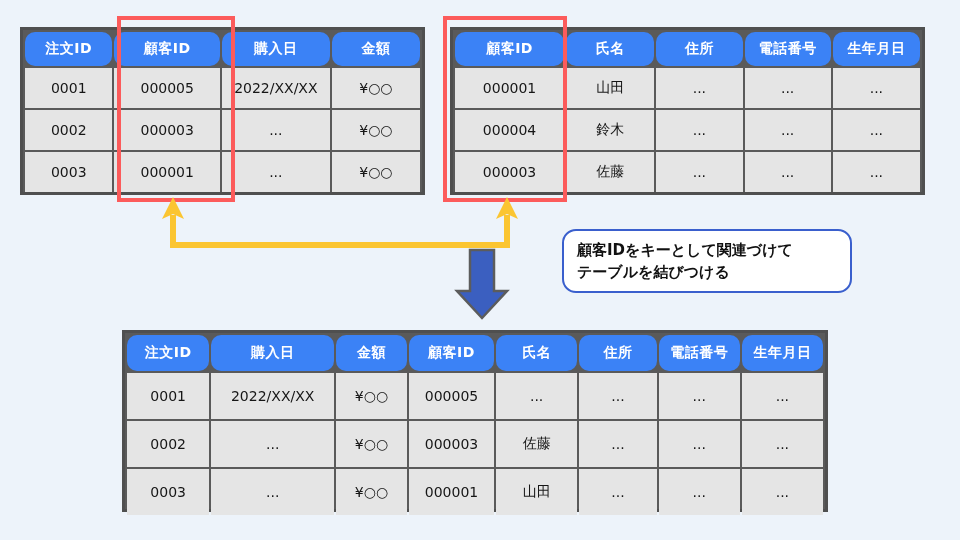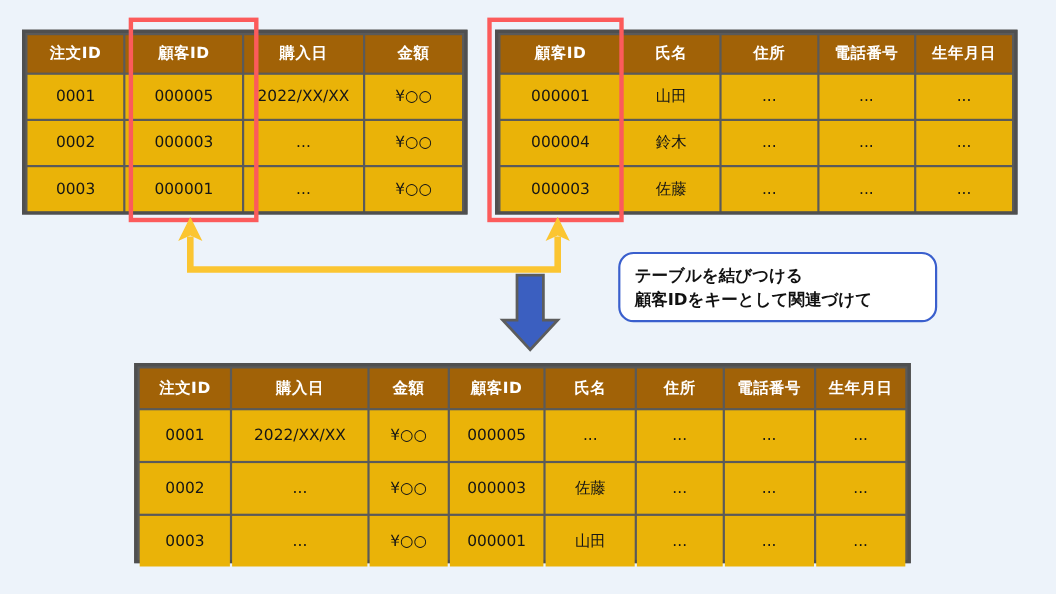--- a/index.html
+++ b/index.html
@@ -36,27 +36,28 @@
     height: 100%;
   }
   .dtable th, .dtable td {
     box-sizing: border-box;
     text-align: center;
     vertical-align: middle;
     padding: 0;
     font-weight: normal;
   }
   .dtable th {
-    background: #a16207;
+    background: #3b82f6;
     color: #ffffff;
     font-weight: bold;
     letter-spacing: 0.5px;
+    border-radius: 10px;
   }
   .dtable td {
-    background: #eab308;
+    background: #e5e5e5;
     color: #161616;
   }
 
   
   #orders-table {
     left: 20px;
     top: 27px;
     width: 405px;
     height: 168px;
   }
@@ -259,22 +260,22 @@
     <path d="M20,50 L360,50" stroke="#fbc531" stroke-width="6" fill="none"></path>
     <path d="M23,2 L34,24 L23,19 L12,24 Z" fill="#fbc531"></path>
     <path d="M357,2 L368,24 L357,19 L346,24 Z" fill="#fbc531"></path>
   </svg>
 
   <svg id="flow-arrow" viewBox="0 0 60 72">
     <path d="M18,2 L42,2 L42,43 L55,43 L30,70 L5,43 L18,43 Z" fill="#3b5fc0" stroke="#5c5c5c" stroke-width="2.5" stroke-linejoin="miter"></path>
   </svg>
 
   <div id="callout">
+    <div class="line">顧客IDをキーとして関連づけて</div>
     <div class="line">テーブルを結びつける</div>
-    <div class="line">顧客IDをキーとして関連づけて</div>
   </div>
 
   <div class="dtable" id="joined-table">
     <table>
       <colgroup>
         <col class="j0">
           <col class="j1">
           <col class="j2">
           <col class="j3">
         <col class="j4">

